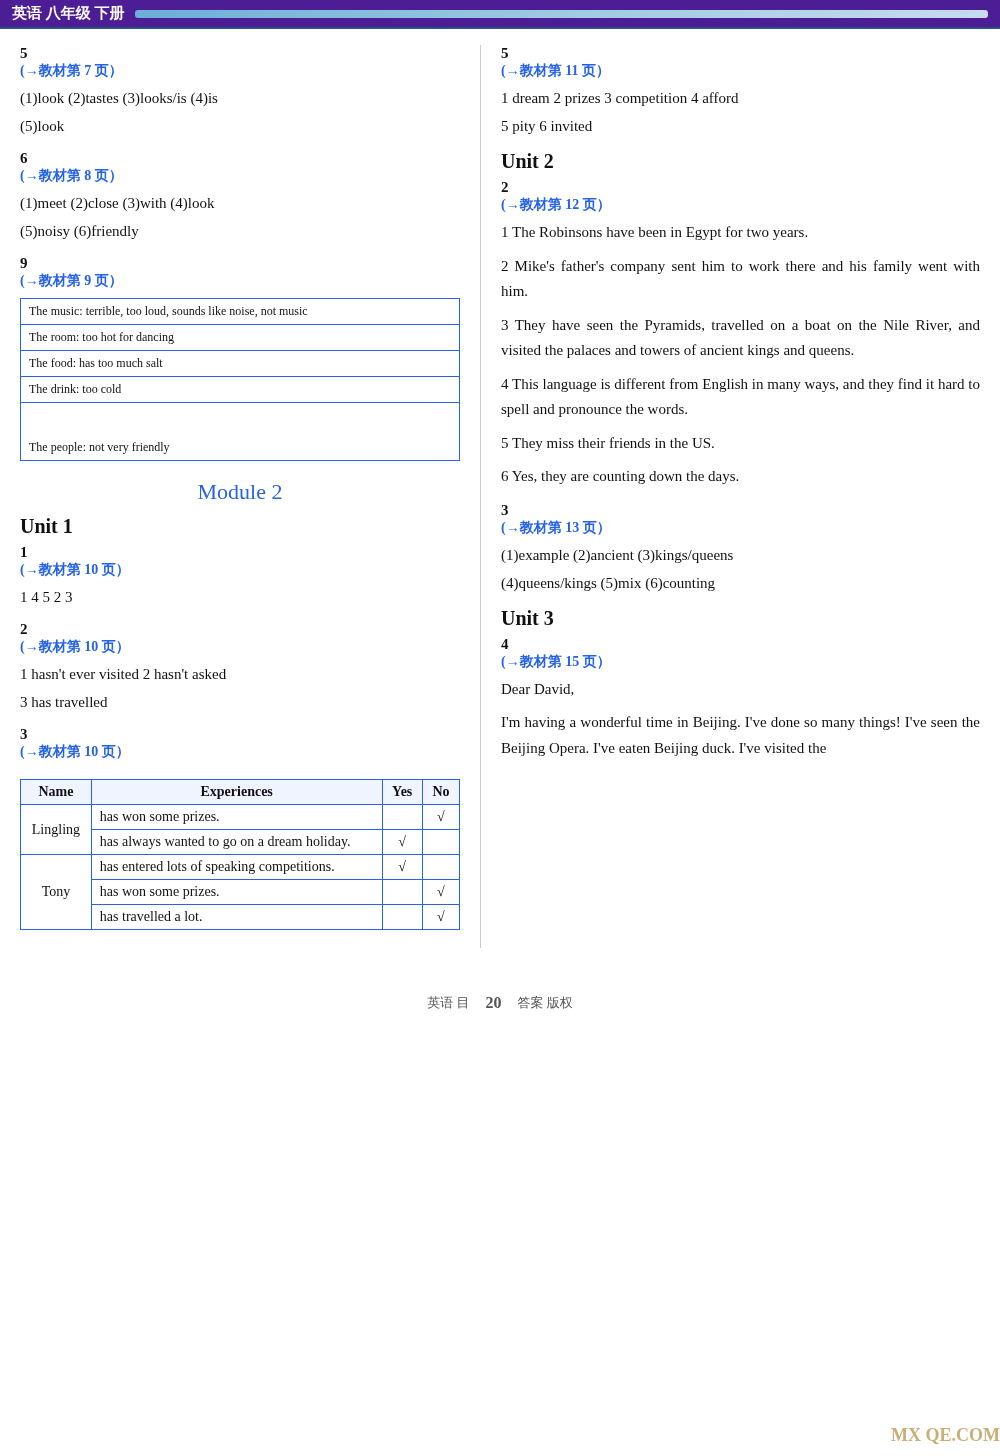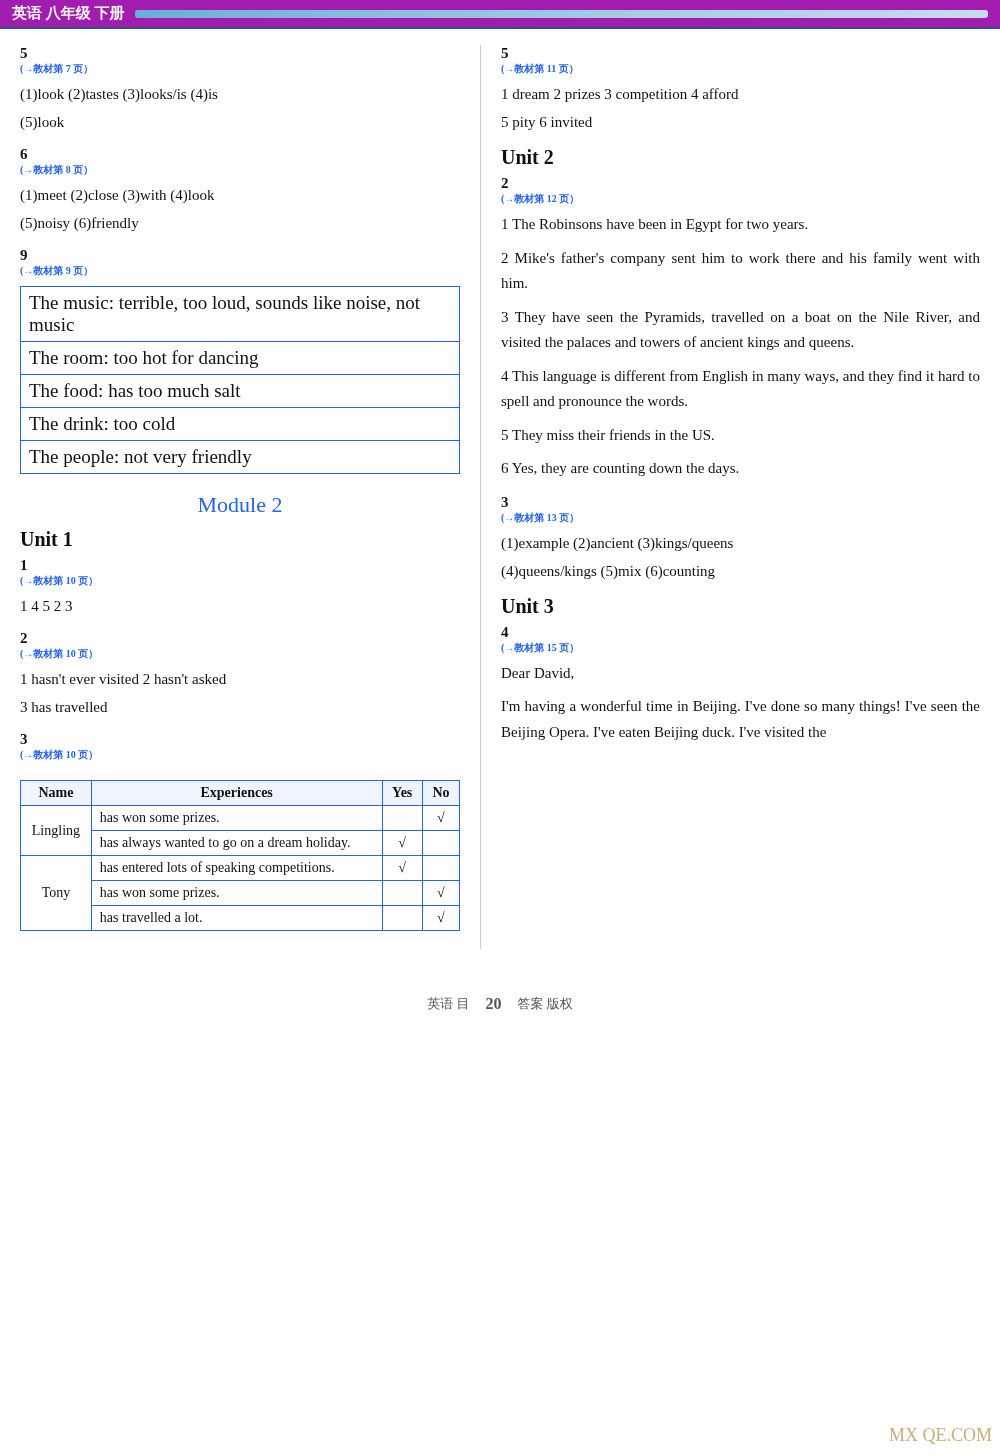--- a/index.html
+++ b/index.html
@@ -6,21 +6,21 @@
     body {
       width: 1000px;
       min-height: 1456px;
       background: #fff;
       font-family: 'Times New Roman', serif;
       font-size: 15px;
       color: #111;
       position: relative;
     }
     .header {
-      background: #a21caf;
+      background: #4c1d95;
       color: #fff;
       padding: 4px 12px;
       display: flex;
       align-items: center;
       gap: 10px;
       margin-bottom: 0;
     }
     .header-title {
       font-size: 15px;
       color: #fff;
@@ -49,21 +49,21 @@
       flex: 1;
       border-left: 1px solid #ccc;
       padding-left: 20px;
     }
     .section-num {
       font-weight: bold;
       margin-bottom: 4px;
     }
     .section-ref {
       color: #2563eb;
-      font-size: 10px;
+      font-size: 14px;
       margin-bottom: 6px;
       display: block;
     }
     .answer-line {
       margin-bottom: 4px;
       line-height: 1.6;
     }
     .module-title {
       text-align: center;
       font-size: 22px;
@@ -92,24 +92,25 @@
       font-weight: bold;
       text-align: center;
     }
     .grid-box {
       border: 1px solid #2563eb;
       margin: 8px 0;
     }
     .grid-row {
       border-bottom: 1px solid #2563eb;
       padding: 5px 8px;
-      font-size: 19px;
+      font-size: 12px;
     }
     .grid-row:last-child {
       border-bottom: none;
+      margin-top: 32px;
     }
     .section-block {
       margin-bottom: 12px;
     }
     .unit3-title {
       font-size: 20px;
       font-weight: bold;
       margin: 12px 0 6px 0;
     }
     .right-unit-title {
@@ -129,24 +130,24 @@
       color: #555;
       padding: 6px;
       display: flex;
       justify-content: center;
       align-items: center;
       gap: 16px;
     }
     .watermark {
       position: absolute;
       bottom: 10px;
-      right: 8px;
+      right: 0;
       color: #c0a060;
       font-size: 18px;
-      font-weight: normal;
+      font-weight: bold;
       opacity: 0.85;
     }
   </style>
 </head>
 <body>
 
 <div class="header">
   <span class="header-title">英语 八年级 下册</span>
   <div class="header-deco"></div>
 </div>

